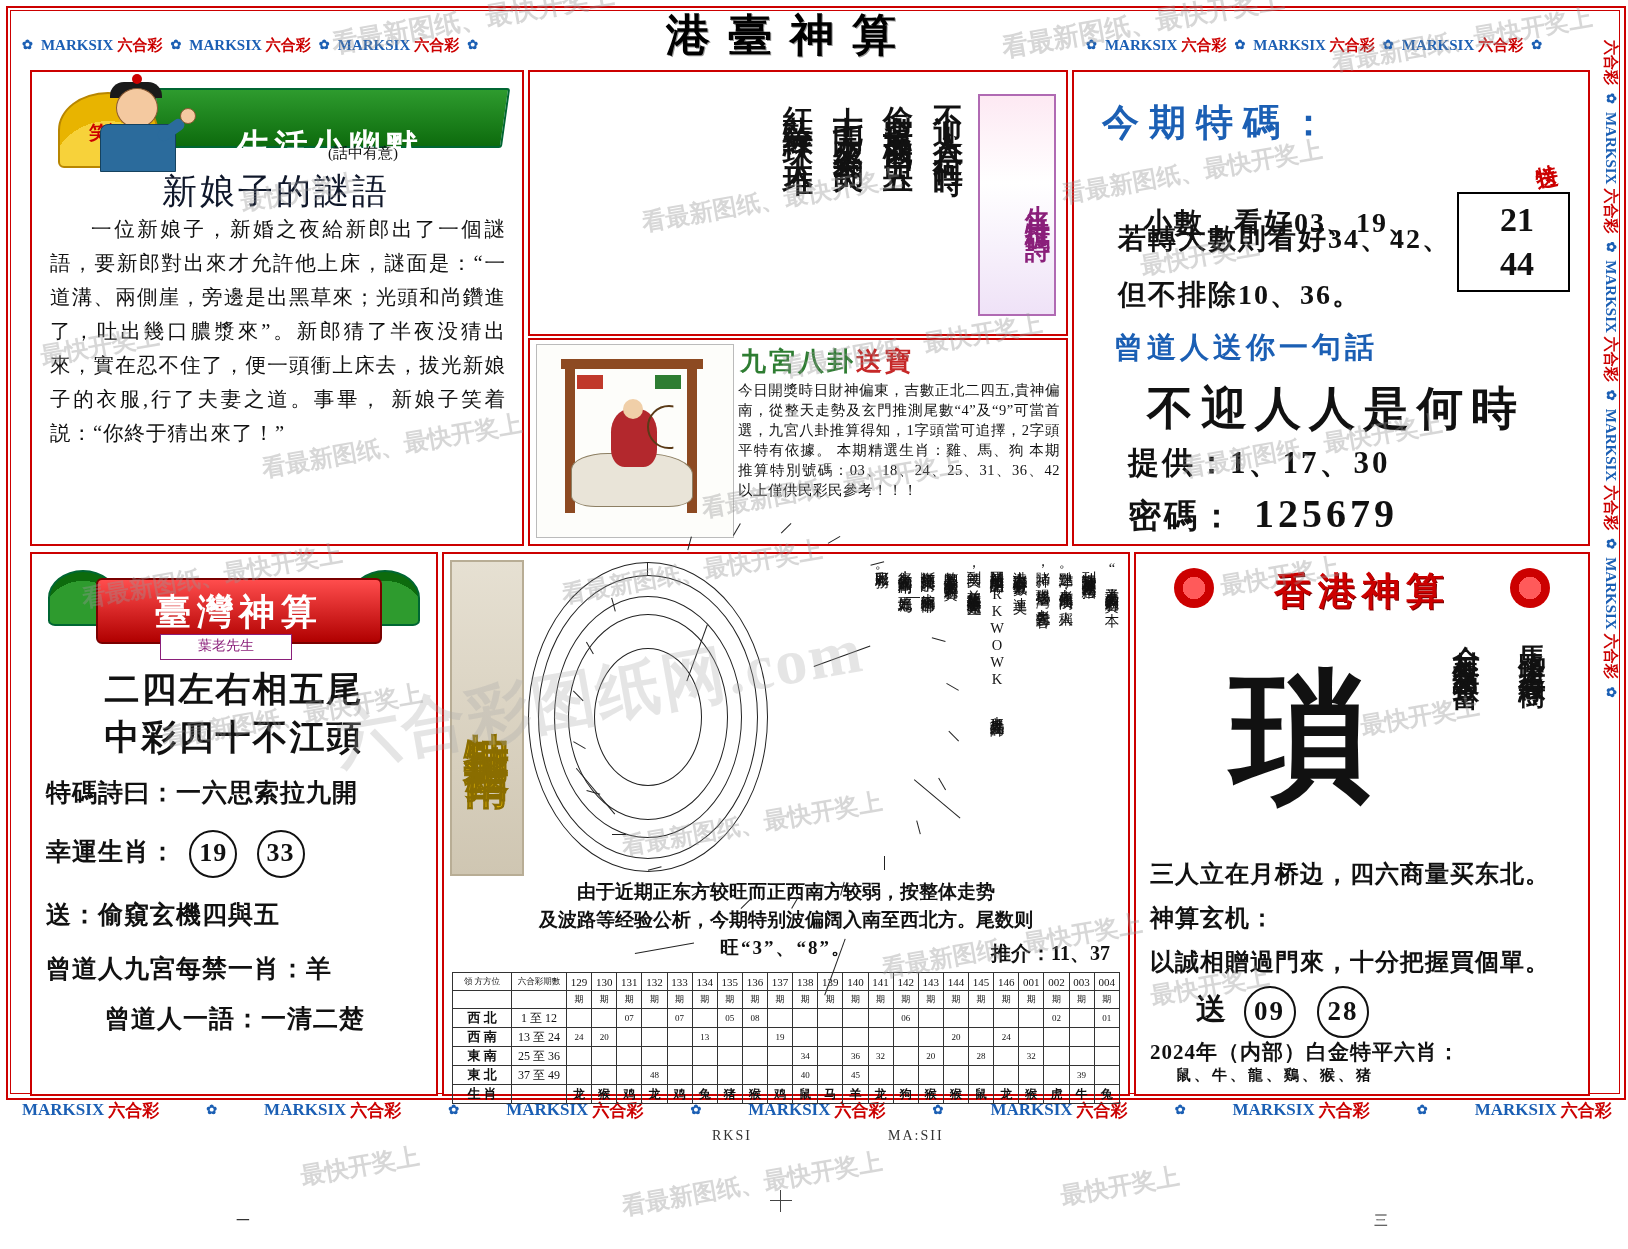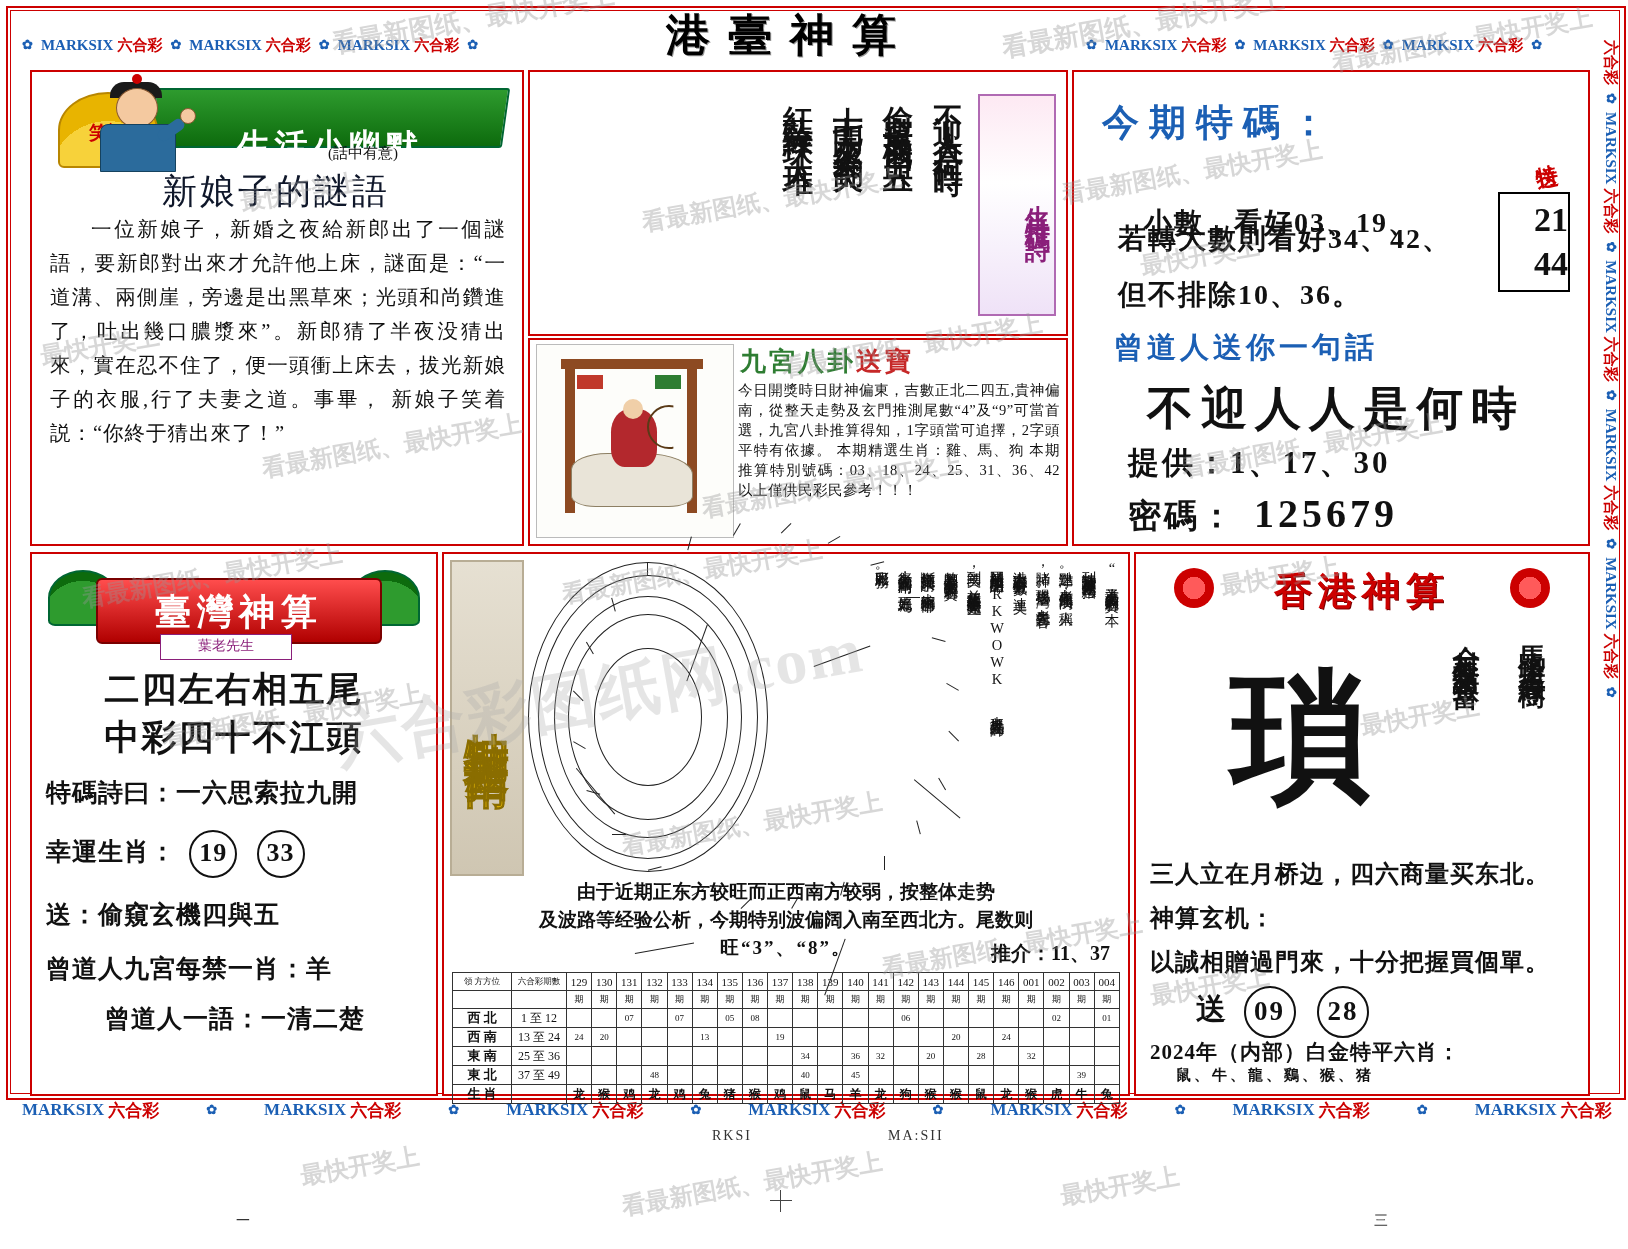--- a/index.html
+++ b/index.html
@@ -144,22 +144,22 @@
   #sp-l2{top:148px;left:44px;}
   #sp-l3{top:204px;left:44px;}
   .sp-gift{
     position:absolute;right:28px;top:78px;width:56px;height:40px;
     font-family:"Liberation Serif",serif;font-weight:bold;font-size:22px;color:#cc0000;
     writing-mode:vertical-rl;text-orientation:upright;letter-spacing:2px;
     transform:rotate(-12deg);
   }
   .sp-box{
     position:absolute;right:18px;top:120px;width:68px;height:96px;border:2px solid #000;
-    display:flex;flex-direction:column;align-items:flex-end;justify-content:center;
-    font-family:"Liberation Serif",serif;font-weight:bold;font-size:34px;line-height:44px;color:#111;
+    display:flex;flex-direction:column;align-items:flex-start;justify-content:center;
+    font-family:"Liberation Serif",serif;font-weight:bold;font-size:34px;line-height:44px;color:#111;padding-left:41px;
   }
   .sp-sub{
     position:absolute;left:40px;top:256px;width:440px;
     font-family:"Liberation Serif",serif;font-weight:bold;font-size:29px;
     color:#1b5fb4;letter-spacing:4px;
   }
   .sp-big{
     position:absolute;left:36px;top:306px;width:452px;
     font-family:"Liberation Serif",serif;font-weight:bold;font-size:46px;
     color:#111;letter-spacing:8px;text-align:center;

